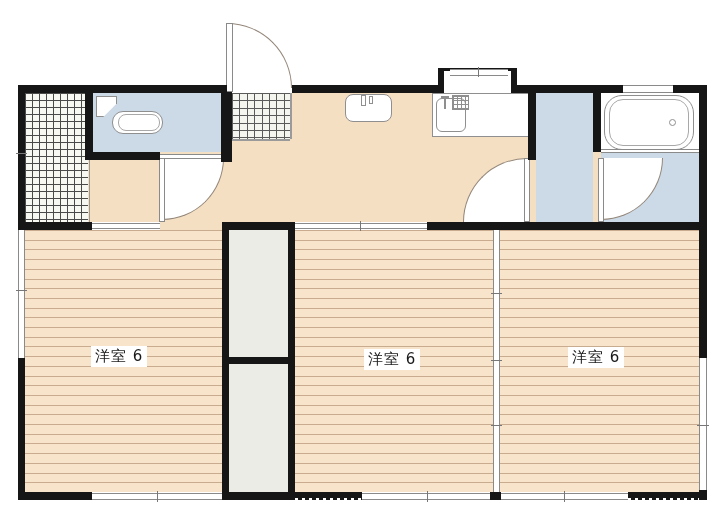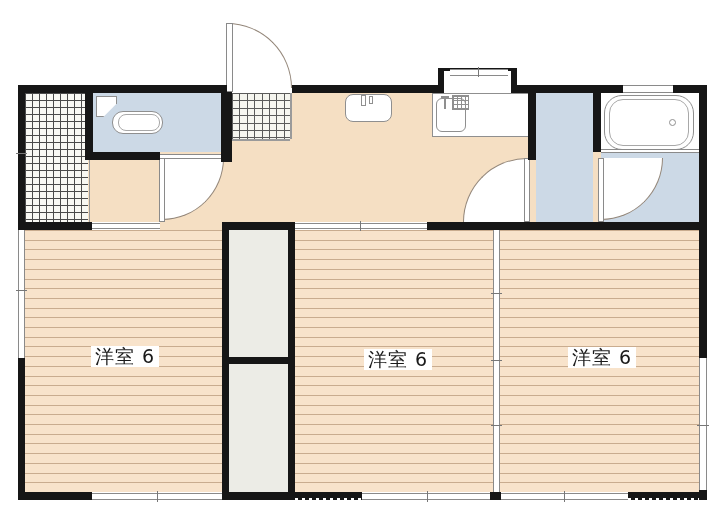--- a/index.html
+++ b/index.html
@@ -26,21 +26,21 @@
   .disc.br{border-bottom:1px solid #938679;border-right:1px solid #938679;border-bottom-right-radius:100%;}
   .disc.tl{border-top:1px solid #938679;border-left:1px solid #938679;border-top-left-radius:100%;}
   .leaf{background:#ffffff;border:1px solid #8a8a8a;box-sizing:border-box;}
   
   .fx{background:#ffffff;border:1px solid #8f8f8f;box-sizing:border-box;}
   .rnd{border-radius:10px;}
   .tick-v{width:1px;background:#777;}
   .tick-h{height:1px;background:#777;}
   .gline{background:#9a9a9a;}
   
-  .room-label{background:#ffffff;color:#1a1a1a;font-size:19px;line-height:21px;text-align:center;letter-spacing:1px;white-space:nowrap;padding:0 4px;}
+  .room-label{background:#ffffff;color:#1a1a1a;font-size:15px;line-height:21px;text-align:center;letter-spacing:1px;white-space:nowrap;padding:0 4px;}
 </style>
 </head>
 <body>
 
 <div id="plan">
 
   <div class="abs hall" style="left:25px;top:93px;width:674px;height:129px;"></div>
   <div class="abs tile" style="left:25px;top:93px;width:63px;height:129px;"></div>
   <div class="abs blue" style="left:93px;top:93px;width:128px;height:59px;"></div>
   <div class="abs tile2" style="left:232px;top:93px;width:58px;height:46px;"></div>

